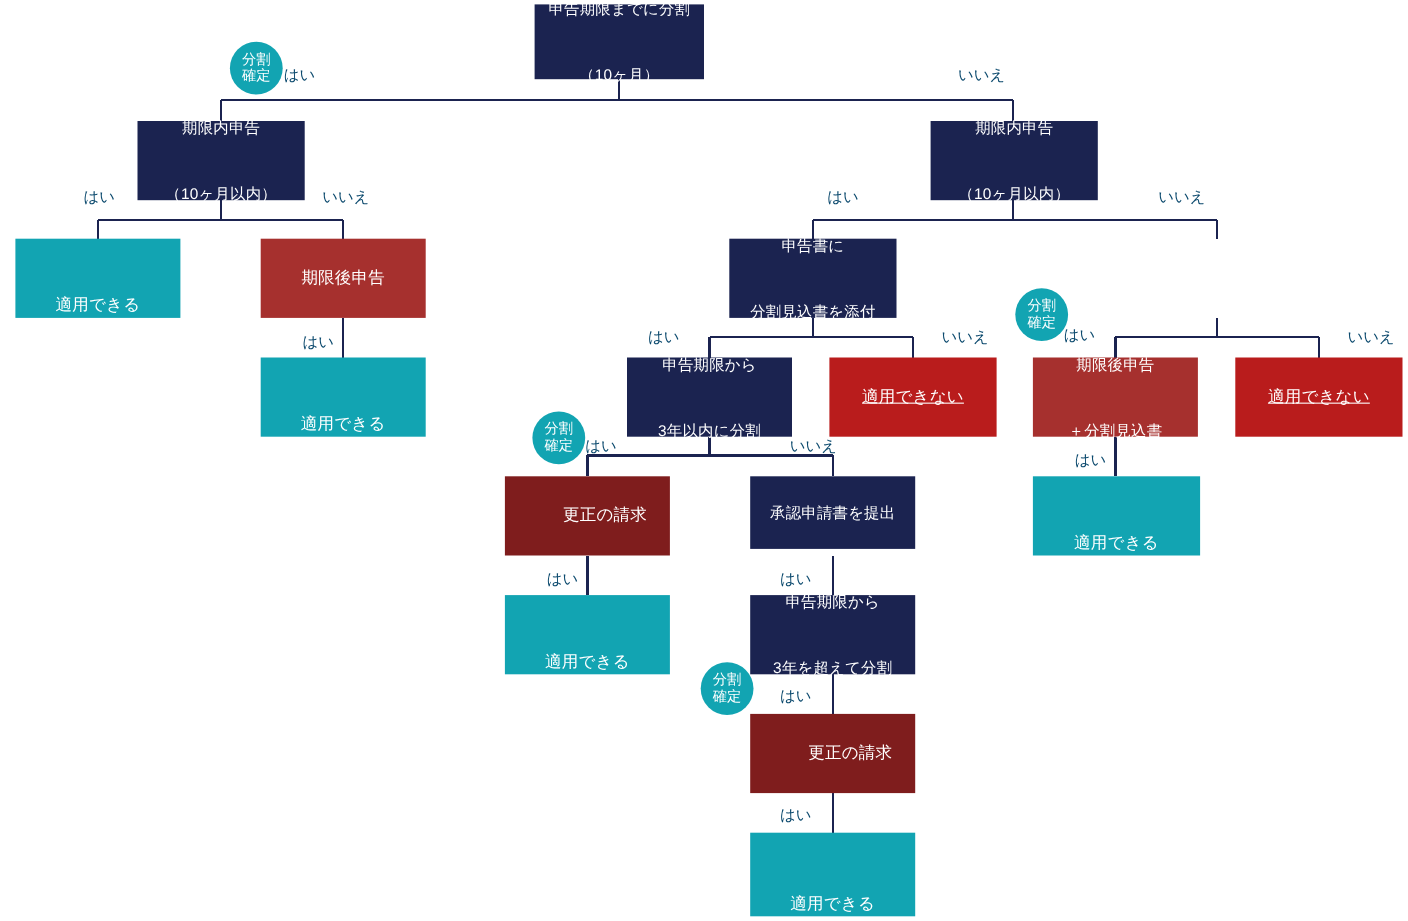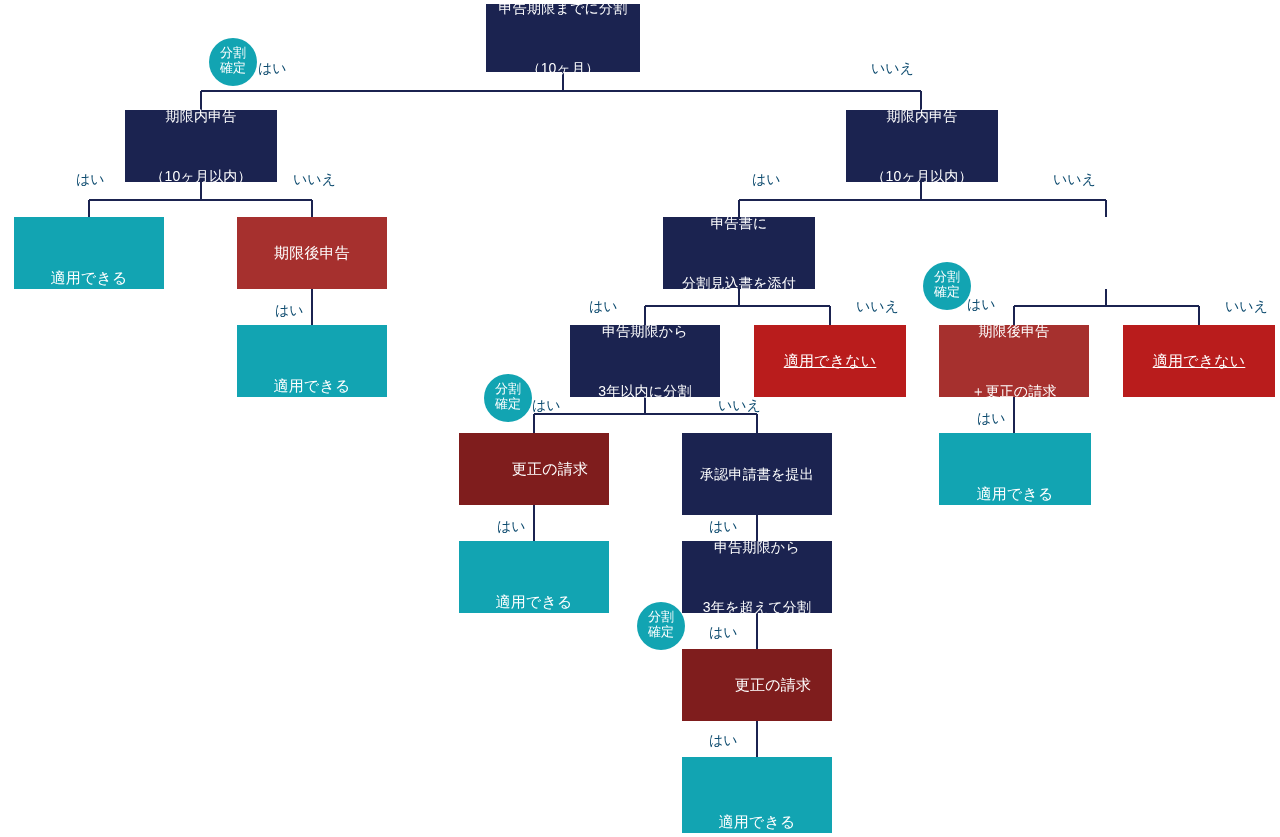--- a/index.html
+++ b/index.html
@@ -56,21 +56,21 @@
     color:#ffffff;
     display:flex;
     flex-direction:column;
     align-items:center;
     justify-content:center;
     font-size:13px;
     line-height:1.12;
     letter-spacing:0;
     z-index:4;
   }
-  .badge .ln{display:block;white-space:nowrap;font-family:Liberation Mono, monospace;}
+  .badge .ln{display:block;white-space:nowrap;}
 </style>
 </head>
 <body>
 
 <div id="chart">
 
   <svg id="wires" viewBox="0 0 1280 837" width="1280" height="837" aria-hidden="true">
     <g stroke="#1b2350" stroke-width="2" fill="none" shape-rendering="crispEdges">
 
       <path d="M563,72 L563,91"></path>
@@ -145,36 +145,36 @@
     </div>
     <div class="node gray" style="left: 754px; top: 325px; width: 152px; height: 72px; font-size: 15px;">
       <span class="ln">適用できない</span>
     </div>
     <div class="node blue" style="left: 459px; top: 433px; width: 150px; height: 72px; font-size: 15px;">
       <span class="ln">更正の請求</span>
     </div>
     <div class="node teal" style="left: 459px; top: 541px; width: 150px; height: 72px; font-size: 15px;">
       <span class="ln">適用できる</span>
     </div>
-    <div class="node navy" style="left: 682px; top: 433px; width: 150px; height: 82px; font-size: 14px;">
+    <div class="node navy" style="left: 682px; top: 433px; width: 150px; height: 66px; font-size: 14px;">
       <span class="ln">承認申請書を提出</span>
     </div>
     <div class="node navy" style="left: 682px; top: 541px; width: 150px; height: 72px; font-size: 14px;">
       <span class="ln">申告期限から</span>
       <span class="ln">3年を超えて分割</span>
     </div>
     <div class="node blue" style="left: 682px; top: 649px; width: 150px; height: 72px; font-size: 15px;">
       <span class="ln">更正の請求</span>
     </div>
     <div class="node teal" style="left: 682px; top: 757px; width: 150px; height: 76px; font-size: 15px;">
       <span class="ln">適用できる</span>
     </div>
     <div class="node red" style="left: 939px; top: 325px; width: 150px; height: 72px; font-size: 14px;">
       <span class="ln">期限後申告</span>
-      <span class="ln">＋更正の請求</span>
+      <span class="ln">＋分割見込書</span>
     </div>
     <div class="node teal" style="left: 939px; top: 433px; width: 152px; height: 72px; font-size: 15px;">
       <span class="ln">適用できる</span>
     </div>
     <div class="node gray" style="left: 1123px; top: 325px; width: 152px; height: 72px; font-size: 15px;">
       <span class="ln">適用できない</span>
     </div>
     <div class="edge-label" style="left: 258px; top: 61px;">はい</div>
     <div class="edge-label" style="left: 871px; top: 61px;">いいえ</div>
     <div class="edge-label" style="left: 76px; top: 172px;">はい</div>

